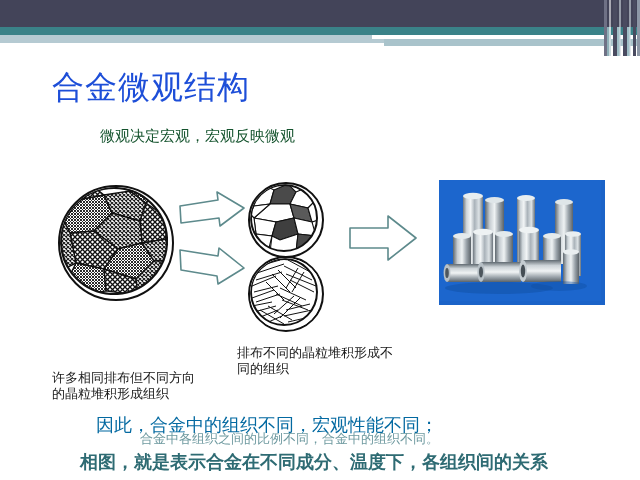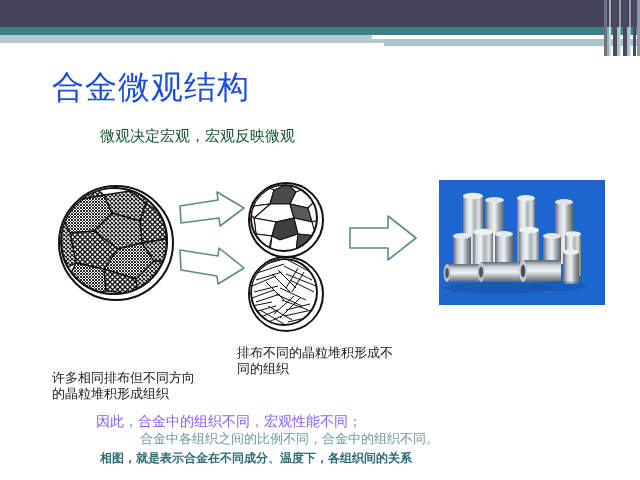--- a/index.html
+++ b/index.html
@@ -77,23 +77,23 @@
   
   .arw{position:absolute;}
 
   
   .cap{position:absolute;font-size:13px;line-height:16px;color:#1a1a1a;}
   .cap-1{left:52px;top:334px;width:150px;margin-top:36px;}
   .cap-2{left:237px;top:345px;width:165px;}
   .cap-3{left:445px;top:345px;width:170px;}
 
   
-  .f1{position:absolute;left:96px;top:413px;font-size:14px;color:#8b5cf6;white-space:nowrap;}
+  .f1{position:absolute;left:96px;top:413px;font-size:18px;color:#0369a1;white-space:nowrap;}
   .f2{position:absolute;left:140px;top:430px;font-size:13px;color:#6f9aa0;white-space:nowrap;}
-  .f3{position:absolute;left:100px;top:450px;font-size:12px;font-weight:bold;color:#2e6b73;white-space:nowrap;}
+  .f3{position:absolute;left:80px;top:450px;font-size:18px;font-weight:bold;color:#2e6b73;white-space:nowrap;}
 </style>
 </head>
 <body>
 
 <div class="slide">
 
   <div class="hdr">
     <div class="band-dark"></div>
     <div class="band-teal"></div>
     <div class="band-pale"></div>

